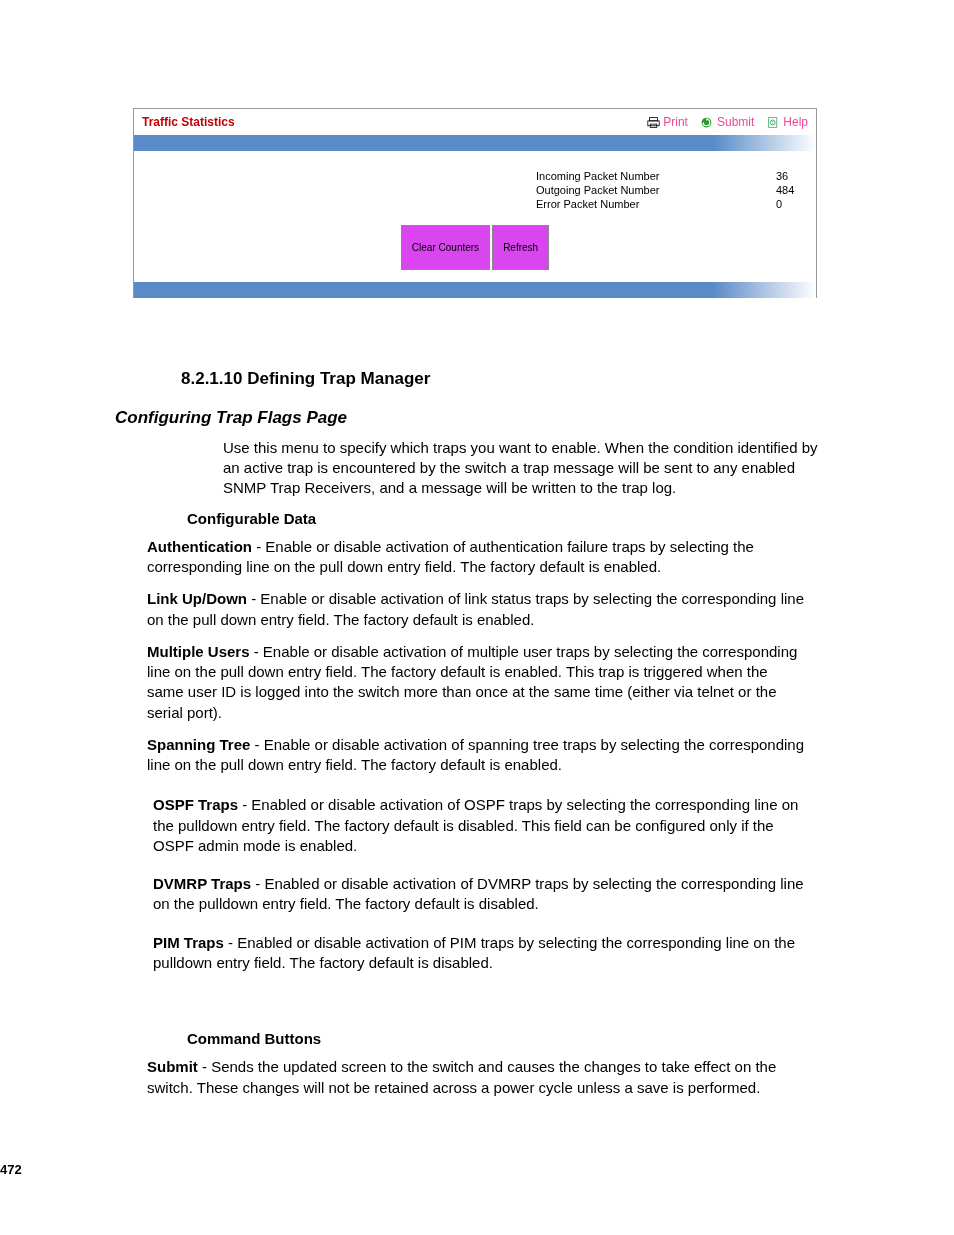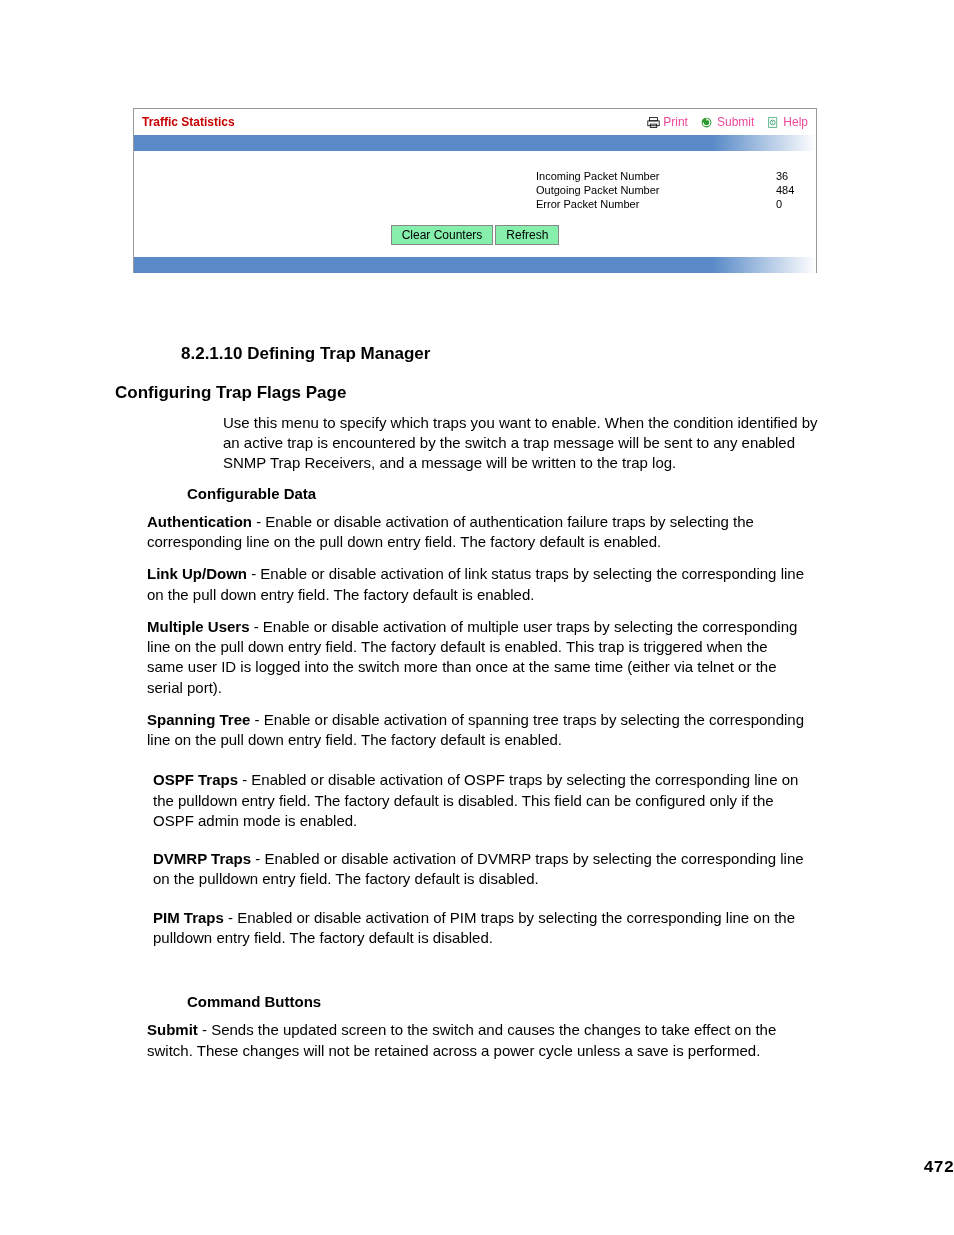--- a/index.html
+++ b/index.html
@@ -68,38 +68,39 @@
   }
   .stat-label { flex: 1; }
   .stat-value { width: 40px; text-align: left; }
   .button-row {
     display: flex;
     justify-content: center;
     gap: 2px;
     padding: 0 0 12px 0;
   }
   .gui-button {
-    font-size: 12px;
-    padding: 2px 10px;
-    background: #86efac;
+    font-size: 10px;
+    padding: 16px 10px;
+    background: #d946ef;
     border: 1px solid #888;
     font-family: inherit;
   }
   .content {
     padding-top: 70px;
     font-size: 15px;
     line-height: 1.35;
   }
   .h-sec {
     font-weight: bold;
     font-size: 17px;
     margin: 0 0 16px 66px;
   }
   .h-sub {
     font-weight: bold;
+    font-style: italic;
     font-size: 17px;
     margin: 0 0 8px 0;
   }
   .intro {
     margin: 0 0 10px 108px;
     padding-right: 10px;
   }
   .sub-hdr {
     font-weight: bold;
     margin: 8px 0 8px 72px;
@@ -109,24 +110,23 @@
   }
   .para2 {
     margin: 0 32px 18px 38px;
   }
   .bold { font-weight: bold; }
   .page-num {
     position: absolute;
     bottom: 58px;
     left: 0;
     width: 100%;
-    text-align: right;
-    font-size: 17px;
-    font-weight: bold;
-    font-family: Liberation Mono, monospace;
+    text-align: left;
+    font-size: 13px;
+    font-weight: bold;
   }
 </style>
 </head>
 <body>
 
 <div class="page">
 
   <div class="panel-wrap">
     <div class="panel-header">
       <span class="panel-title">Traffic Statistics</span>
@@ -211,21 +211,21 @@
     <p class="para" style="margin-bottom:20px;margin-top:11px;">
       <span class="bold">Spanning Tree</span><span> - Enable or disable activation of spanning tree traps by selecting the corresponding line on the pull down entry field. The factory default is enabled.</span>
     </p>
 
     <p class="para2">
       <span class="bold">OSPF Traps</span><span> - Enabled or disable activation of OSPF traps by selecting the corresponding line on the pulldown entry field. The factory default is disabled. This field can be configured only if the OSPF admin mode is enabled.</span>
     </p>
     <p class="para2">
       <span class="bold">DVMRP Traps</span><span> - Enabled or disable activation of DVMRP traps by selecting the corresponding line on the pulldown entry field. The factory default is disabled.</span>
     </p>
-    <p class="para2" style="margin-bottom:44px;">
+    <p class="para2" style="margin-bottom:56px;">
       <span class="bold">PIM Traps</span><span> - Enabled or disable activation of PIM traps by selecting the corresponding line on the pulldown entry field. The factory default is disabled.</span>
     </p>
 
     <div class="sub-hdr">Command Buttons</div>
     <p class="para">
       <span class="bold">Submit</span><span> - Sends the updated screen to the switch and causes the changes to take effect on the switch. These changes will not be retained across a power cycle unless a save is performed.</span>
     </p>
   </div>
 
 </div>

